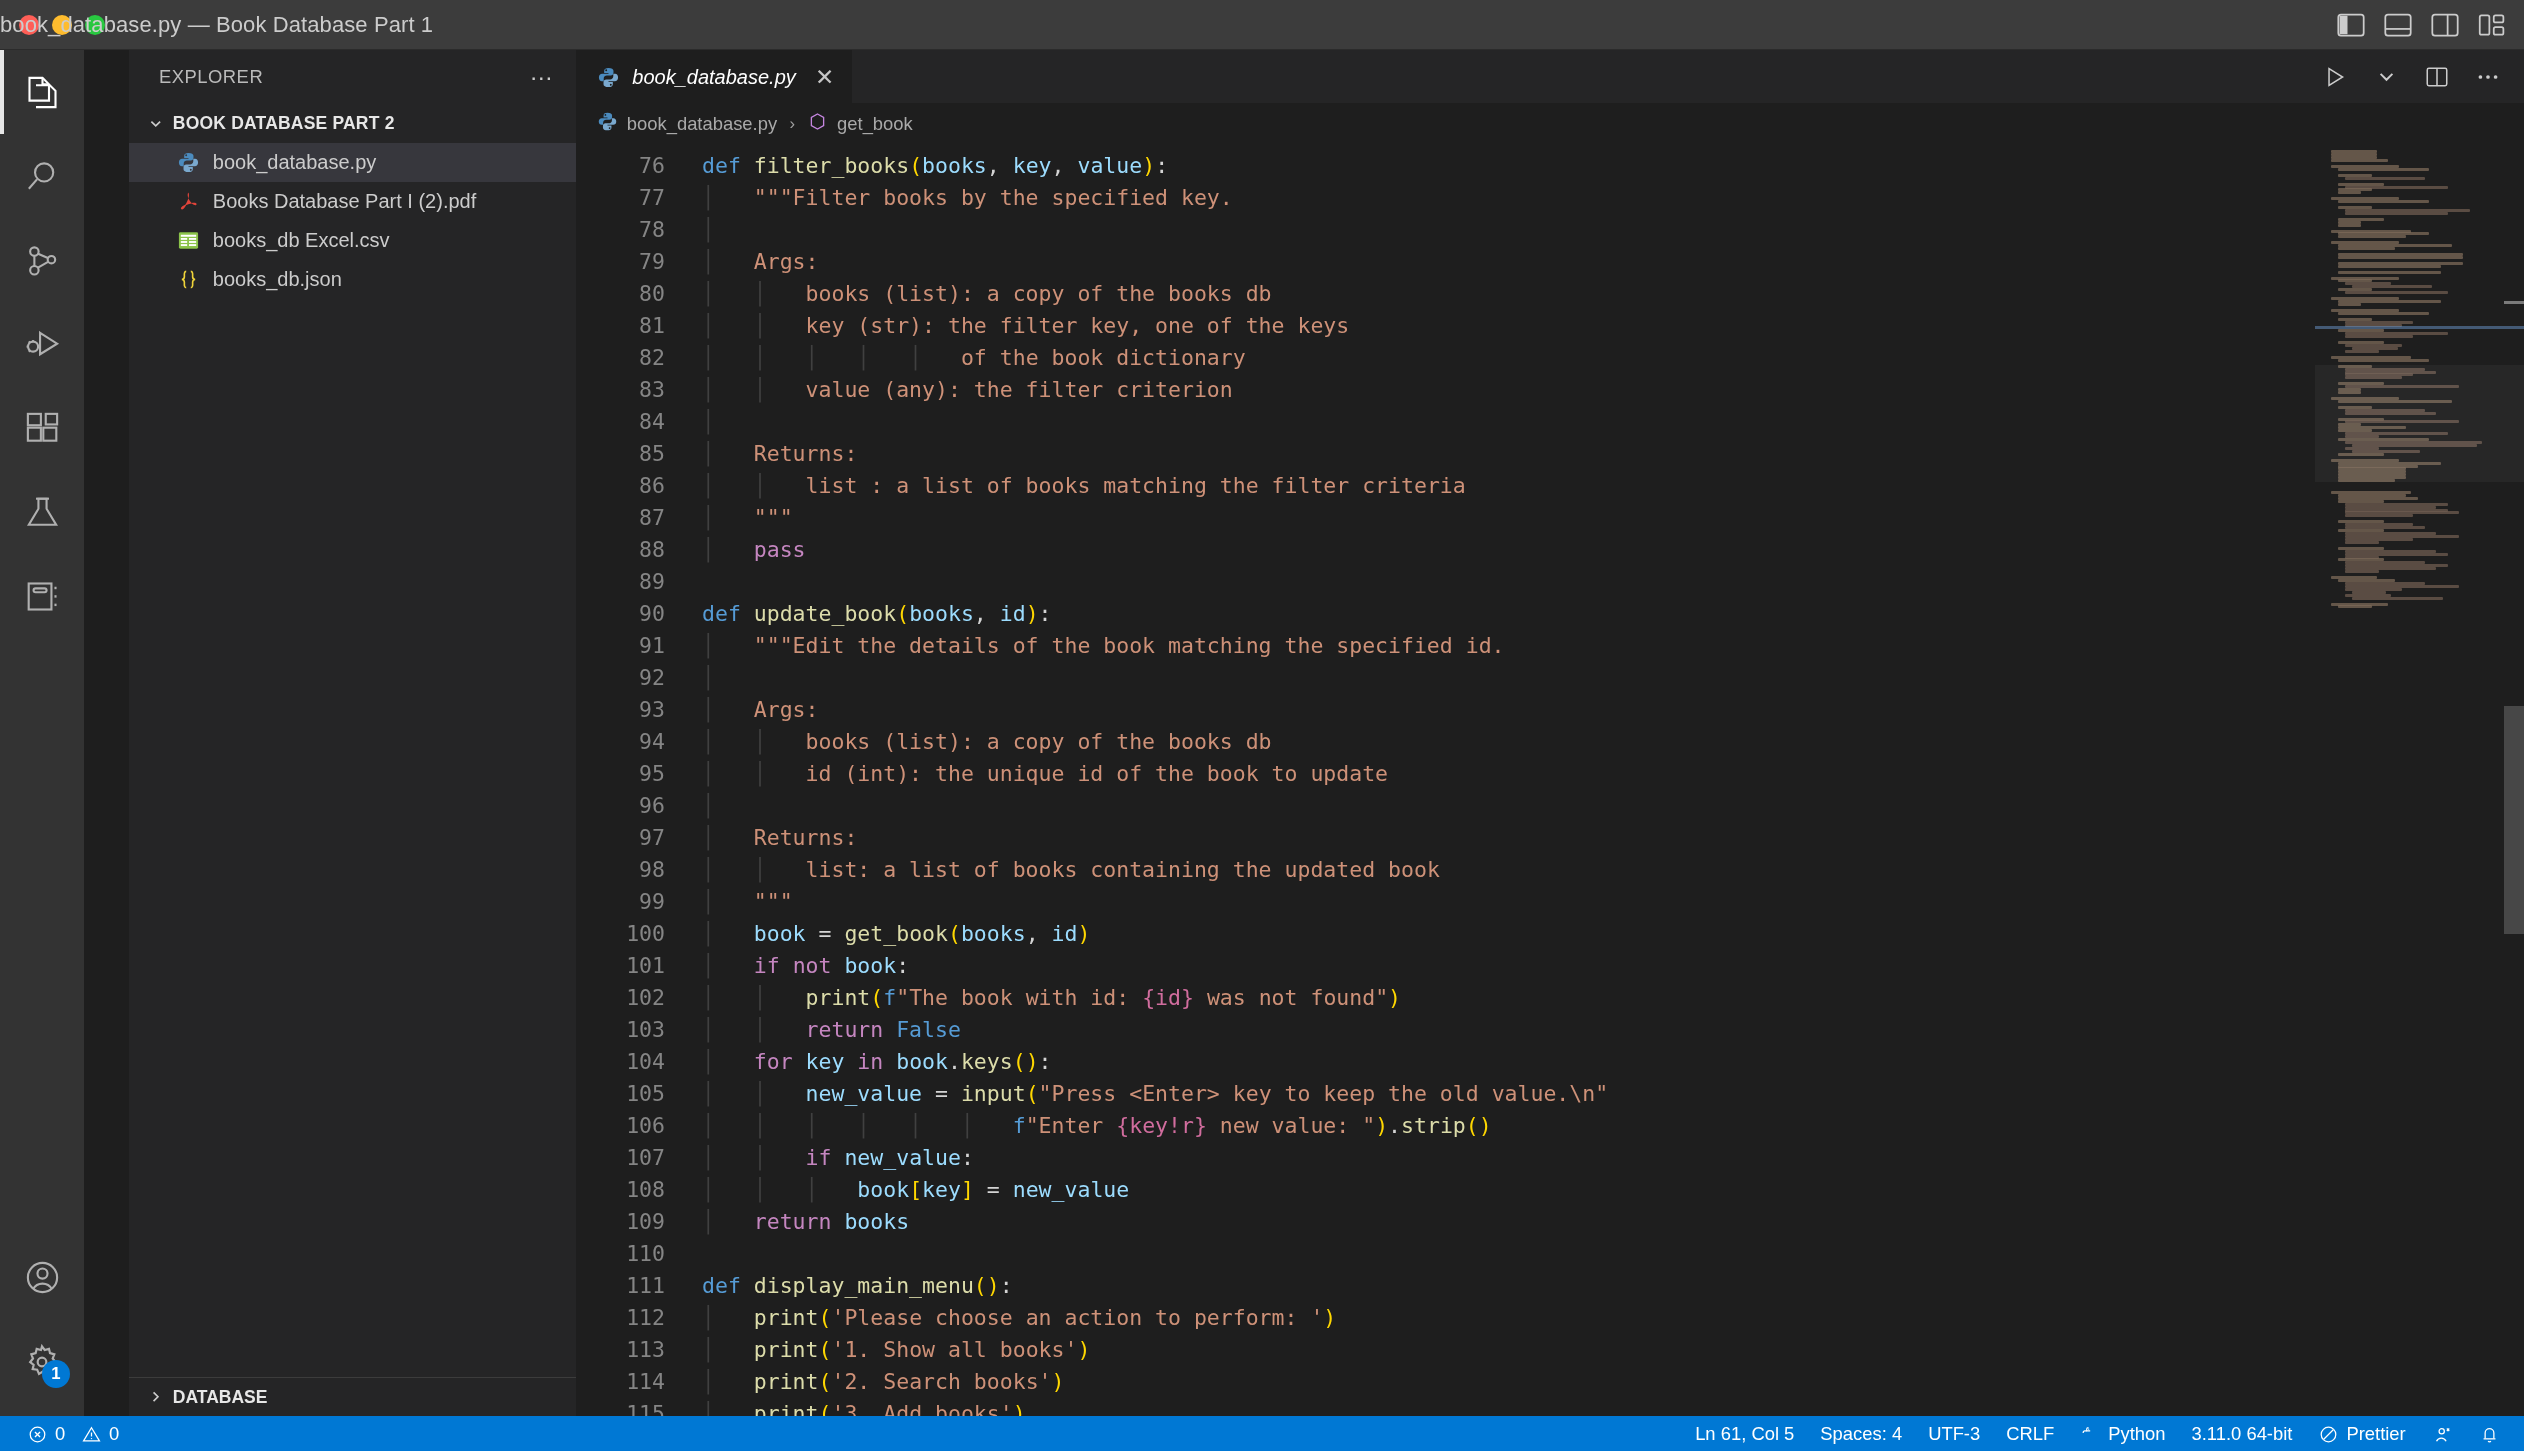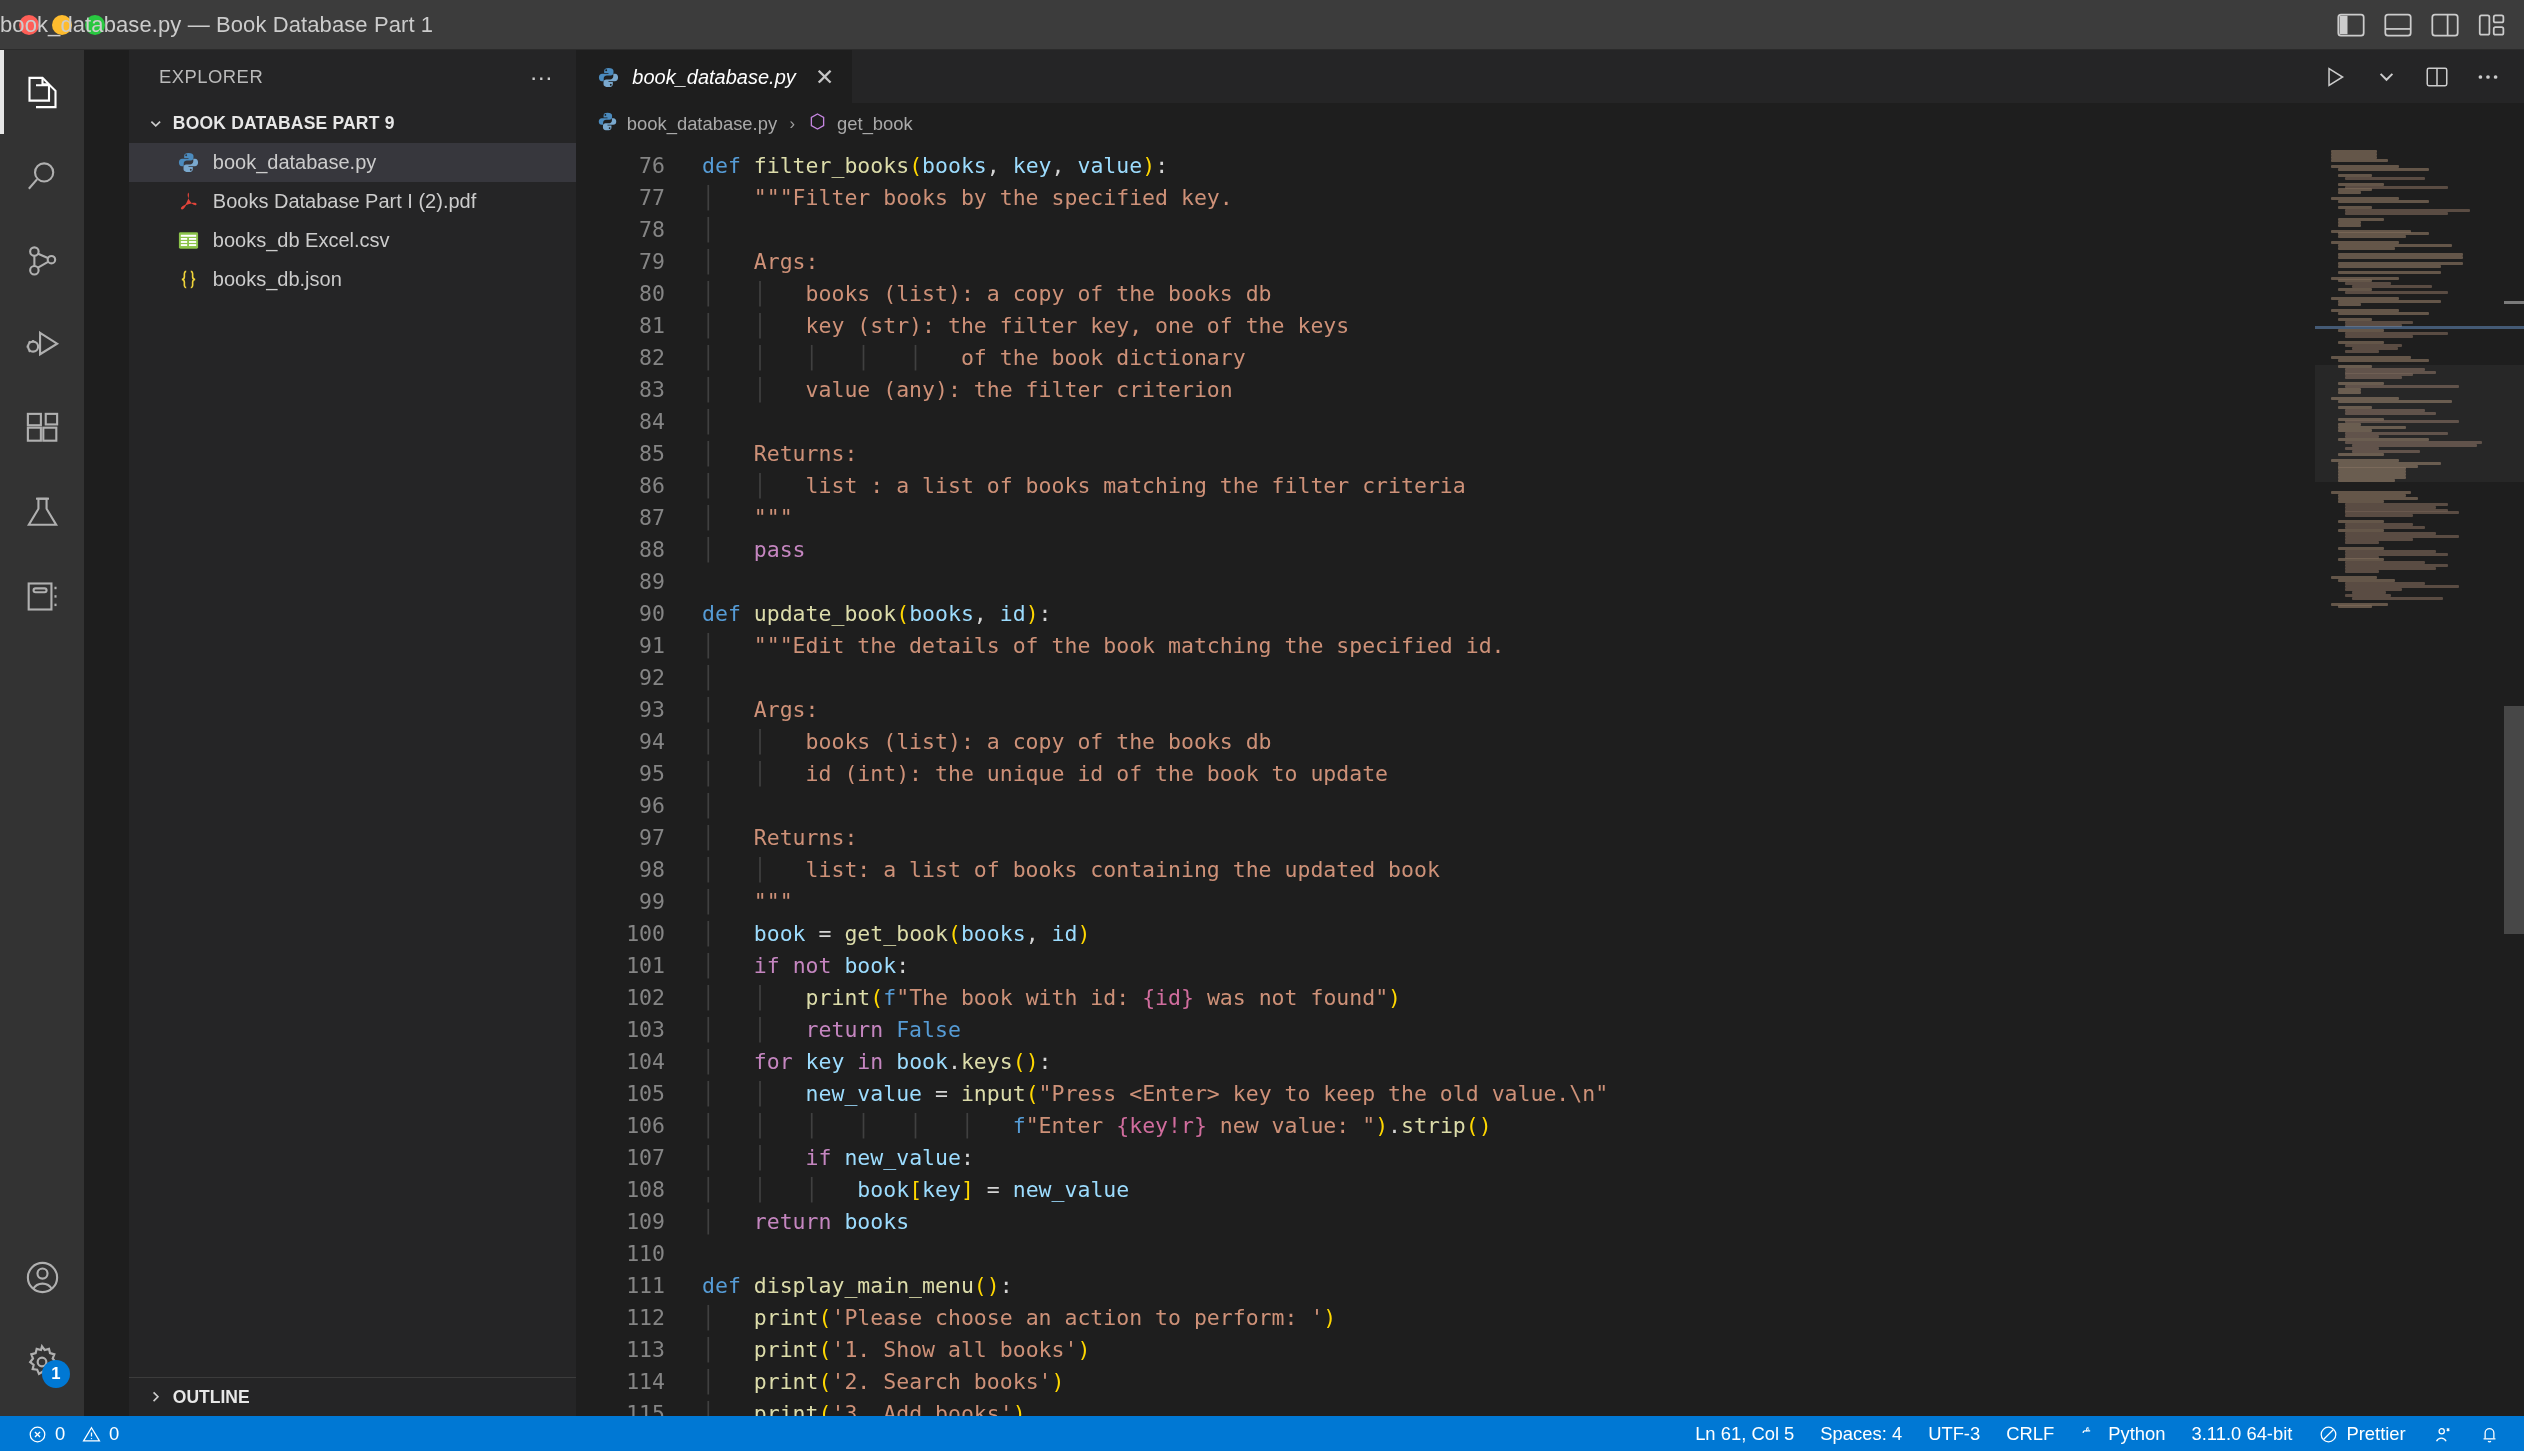--- a/index.html
+++ b/index.html
@@ -287,21 +287,21 @@
         <span class="sb-title">EXPLORER</span>
         <span class="sb-dots">…</span>
       </div>
 
       <div class="sb-section-header">
         <span class="chev">
           <svg width="17.5" height="17.5" viewBox="0 0 16 16" fill="none" stroke="#cccccc" stroke-width="1.5">
               <path d="M4 6l4 4 4-4"></path>
             </svg>
         </span>
-        <span>BOOK DATABASE PART 9</span>
+        <span>BOOK DATABASE PART 2</span>
       </div>
 
       <div class="file-list">
         <div class="file-row selected">
           <span class="ficon">
             <svg width="23" height="23" viewBox="0 0 24 24">
                 <path d="M11.9 2c-2.6 0-4.4.9-4.4 3v2.4h4.5v.8H5.5C3.4 8.2 2 9.6 2 12c0 2.3 1.2 3.8 3.2 3.8h1.8v-2.6c0-2 1.5-3.3 3.4-3.3h3.9c1.7 0 2.9-1.1 2.9-2.8V5C17.2 3.1 15.4 2 11.9 2zM9.6 3.5c.6 0 1 .4 1 1s-.4 1-1 1-1-.4-1-1 .4-1 1-1z" fill="#4b8bbe"></path>
                 <path d="M12.1 22c2.6 0 4.4-.9 4.4-3v-2.4H12v-.8h6.5c2.1 0 3.5-1.4 3.5-3.8 0-2.3-1.2-3.8-3.2-3.8H17v2.6c0 2-1.5 3.3-3.4 3.3H9.7c-1.7 0-2.9 1.1-2.9 2.8V19c0 1.9 1.8 3 5.3 3zm2.3-1.5c-.6 0-1-.4-1-1s.4-1 1-1 1 .4 1 1-.4 1-1 1z" fill="#7aa9cf"></path>
               </svg>
           </span>
@@ -342,21 +342,21 @@
           <span>books_db.json</span>
         </div>
       </div>
 
       <div class="sb-foot-section">
         <span class="chev">
           <svg width="17.5" height="17.5" viewBox="0 0 16 16" fill="none" stroke="#cccccc" stroke-width="1.5">
               <path d="M6 4l4 4-4 4"></path>
             </svg>
         </span>
-        <span>OUTLINE</span>
+        <span>DATABASE</span>
       </div>
     </div>
 
     <div class="editor">
 
       <div class="tabbar">
         <div class="tab">
           <span class="pyicon">
             <svg width="23" height="23" viewBox="0 0 24 24">
                 <path d="M11.9 2c-2.6 0-4.4.9-4.4 3v2.4h4.5v.8H5.5C3.4 8.2 2 9.6 2 12c0 2.3 1.2 3.8 3.2 3.8h1.8v-2.6c0-2 1.5-3.3 3.4-3.3h3.9c1.7 0 2.9-1.1 2.9-2.8V5C17.2 3.1 15.4 2 11.9 2zM9.6 3.5c.6 0 1 .4 1 1s-.4 1-1 1-1-.4-1-1 .4-1 1-1z" fill="#4b8bbe"></path>

